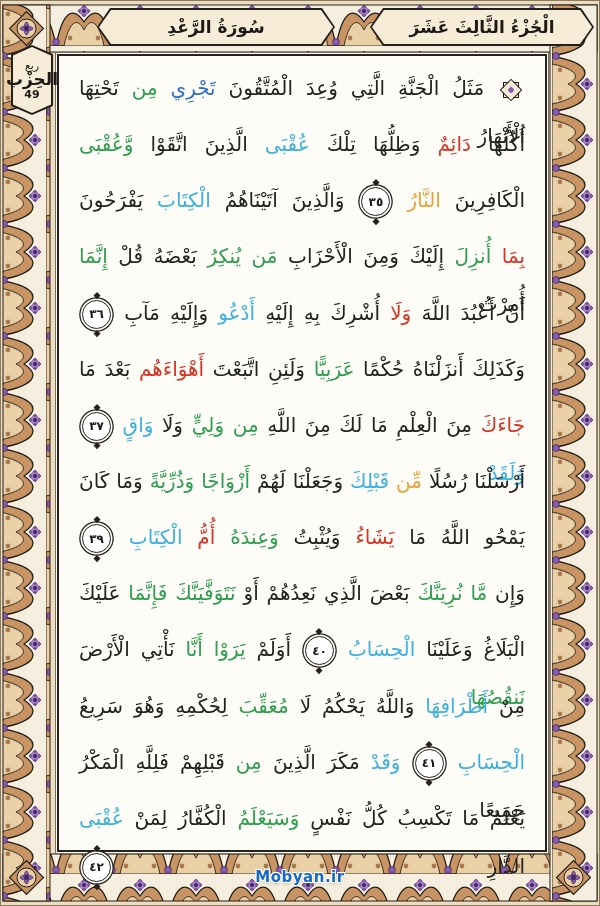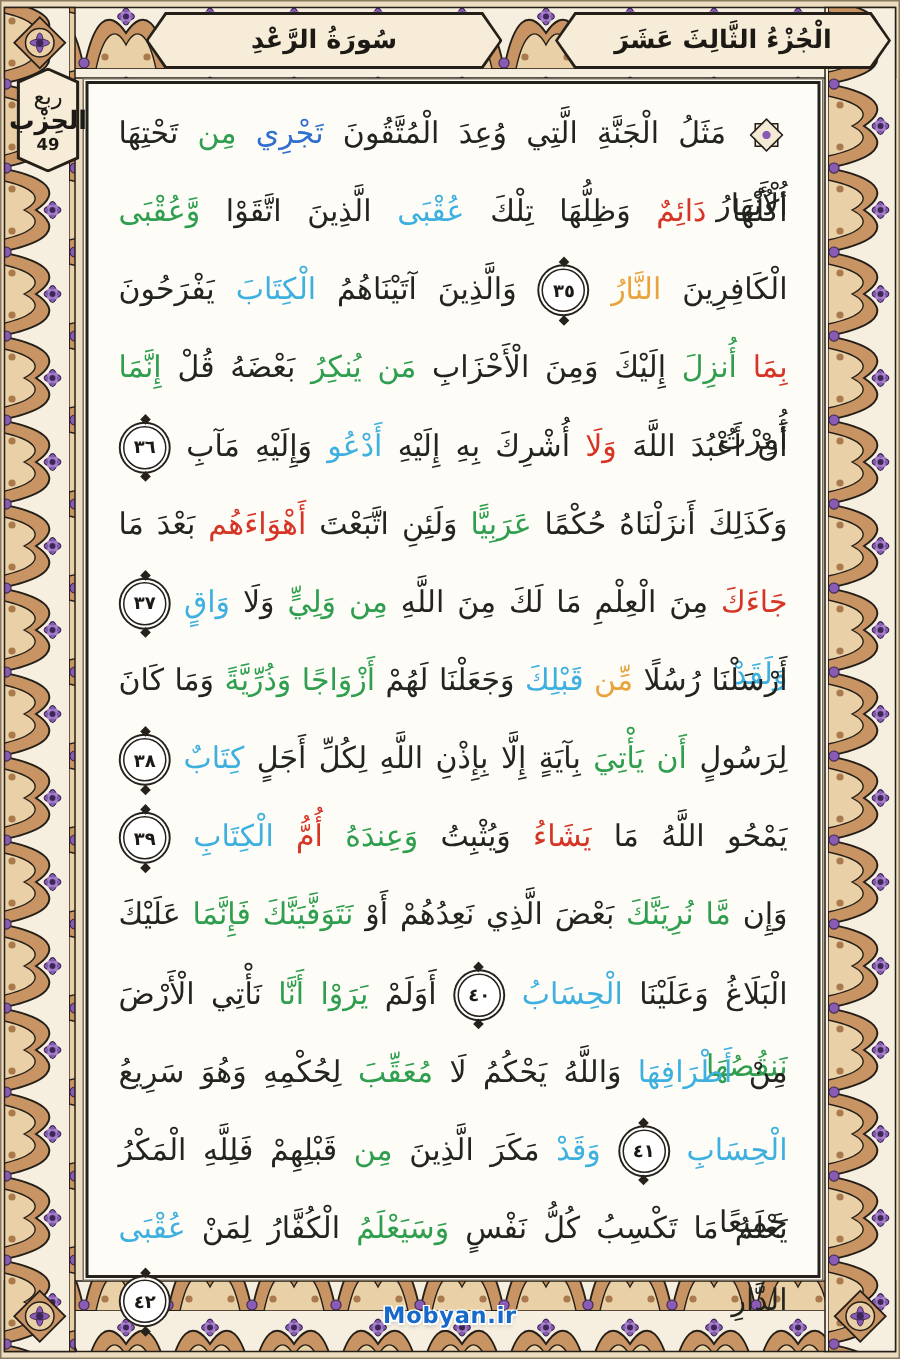--- a/index.html
+++ b/index.html
@@ -21,21 +21,21 @@
   .cart.surah{left:97px;width:238px;}
   .cart.juz{left:370px;width:224px;}
   
   .tab{position:absolute;left:11px;top:45px;width:42px;height:70px;z-index:3;}
   .tab .shell{position:absolute;inset:0;background:#241f18;
     clip-path:polygon(50% 0,100% 13%,100% 87%,50% 100%,0 87%,0 13%);}
   .tab .face{position:absolute;inset:2px;background:#f7ecd7;
     clip-path:polygon(50% 0,100% 13%,100% 87%,50% 100%,0 87%,0 13%);}
   .tab .stack{position:absolute;inset:0;display:flex;flex-direction:column;align-items:center;
     justify-content:center;gap:0;color:#1d1a16;direction:rtl;line-height:1.05;}
-  .tab .t-small{font-size:15px;}
+  .tab .t-small{font-size:11px;}
   .tab .t-main{font-size:17px;font-weight:bold;}
   .tab .t-num{font-size:11px;font-weight:bold;}
   
   .text-frame{
     position:absolute;left:57px;top:54px;width:490px;height:798px;z-index:2;
     background:#fdfcf7;border:2.5px solid #26211a;
     box-shadow:0 0 0 1px #fdfcf7,0 0 0 2px #776f5e;
     box-sizing:border-box;padding:8px 20px;
   }
   .lines{height:100%;display:flex;flex-direction:column;justify-content:space-between;
@@ -143,21 +143,20 @@
   <div class="text-frame">
     <div class="lines">
         <div class="line"><span class="hizb"></span> <span style="color: rgb(35, 35, 31);">مَثَلُ الْجَنَّةِ الَّتِي وُعِدَ الْمُتَّقُونَ</span> <span style="color: rgb(47, 111, 206);">تَجْرِي</span> <span style="color: rgb(47, 158, 78);">مِن</span> <span style="color: rgb(35, 35, 31);">تَحْتِهَا الْأَنْهَارُ</span></div>
         <div class="line"><span style="color: rgb(35, 35, 31);">أُكُلُهَا</span> <span style="color: rgb(214, 52, 37);">دَائِمٌ</span> <span style="color: rgb(35, 35, 31);">وَظِلُّهَا تِلْكَ</span> <span style="color: rgb(62, 176, 224);">عُقْبَى</span> <span style="color: rgb(35, 35, 31);">الَّذِينَ اتَّقَوْا</span> <span style="color: rgb(47, 158, 78);">وَّعُقْبَى</span></div>
         <div class="line"><span style="color: rgb(35, 35, 31);">الْكَافِرِينَ</span> <span style="color: rgb(232, 163, 61);">النَّارُ</span> <span class="ayah">٣٥</span> <span style="color: rgb(35, 35, 31);">وَالَّذِينَ آتَيْنَاهُمُ</span> <span style="color: rgb(62, 176, 224);">الْكِتَابَ</span> <span style="color: rgb(35, 35, 31);">يَفْرَحُونَ</span></div>
         <div class="line"><span style="color: rgb(214, 52, 37);">بِمَا</span> <span style="color: rgb(47, 158, 78);">أُنزِلَ</span> <span style="color: rgb(35, 35, 31);">إِلَيْكَ وَمِنَ الْأَحْزَابِ</span> <span style="color: rgb(47, 158, 78);">مَن يُنكِرُ</span> <span style="color: rgb(35, 35, 31);">بَعْضَهُ قُلْ</span> <span style="color: rgb(47, 158, 78);">إِنَّمَا</span> <span style="color: rgb(35, 35, 31);">أُمِرْتُ</span></div>
         <div class="line"><span style="color: rgb(35, 35, 31);">أَنْ أَعْبُدَ اللَّهَ</span> <span style="color: rgb(214, 52, 37);">وَلَا</span> <span style="color: rgb(35, 35, 31);">أُشْرِكَ بِهِ إِلَيْهِ</span> <span style="color: rgb(62, 176, 224);">أَدْعُو</span> <span style="color: rgb(35, 35, 31);">وَإِلَيْهِ مَآبِ</span> <span class="ayah">٣٦</span></div>
         <div class="line"><span style="color: rgb(35, 35, 31);">وَكَذَلِكَ أَنزَلْنَاهُ حُكْمًا</span> <span style="color: rgb(47, 158, 78);">عَرَبِيًّا</span> <span style="color: rgb(35, 35, 31); margin-top: 44px;">وَلَئِنِ اتَّبَعْتَ</span> <span style="color: rgb(214, 52, 37); margin-top: 28px;">أَهْوَاءَهُم</span> <span style="color: rgb(35, 35, 31);">بَعْدَ مَا</span></div>
         <div class="line"><span style="color: rgb(214, 52, 37);">جَاءَكَ</span> <span style="color: rgb(35, 35, 31);">مِنَ الْعِلْمِ مَا لَكَ مِنَ اللَّهِ</span> <span style="color: rgb(47, 158, 78);">مِن وَلِيٍّ</span> <span style="color: rgb(35, 35, 31);">وَلَا</span> <span style="color: rgb(62, 176, 224);">وَاقٍ</span> <span class="ayah">٣٧</span> <span style="color: rgb(62, 176, 224);">وَلَقَدْ</span></div>
         <div class="line"><span style="color: rgb(35, 35, 31);">أَرْسَلْنَا رُسُلًا</span> <span style="color: rgb(232, 163, 61);">مِّن</span> <span style="color: rgb(62, 176, 224);">قَبْلِكَ</span> <span style="color: rgb(35, 35, 31);">وَجَعَلْنَا لَهُمْ</span> <span style="color: rgb(47, 158, 78);">أَزْوَاجًا</span> <span style="color: rgb(47, 158, 78);">وَذُرِّيَّةً</span> <span style="color: rgb(35, 35, 31);">وَمَا كَانَ</span></div>
-        <div class="line"><span style="color: rgb(35, 35, 31);">لِرَسُولٍ</span> <span style="color: rgb(47, 158, 78);">أَن يَأْتِيَ</span> <span style="color: rgb(35, 35, 31);">بِآيَةٍ إِلَّا بِإِذْنِ اللَّهِ لِكُلِّ أَجَلٍ</span> <span style="color: rgb(62, 176, 224);">كِتَابٌ</span> <span class="ayah">٣٨</span></div>
         <div class="line"><span style="color: rgb(35, 35, 31);">يَمْحُو اللَّهُ مَا</span> <span style="color: rgb(214, 52, 37);">يَشَاءُ</span> <span style="color: rgb(35, 35, 31);">وَيُثْبِتُ</span> <span style="color: rgb(47, 158, 78);">وَعِندَهُ</span> <span style="color: rgb(214, 52, 37);">أُمُّ</span> <span style="color: rgb(62, 176, 224);">الْكِتَابِ</span> <span class="ayah">٣٩</span></div>
         <div class="line"><span style="color: rgb(35, 35, 31);">وَإِن</span> <span style="color: rgb(47, 158, 78);">مَّا</span> <span style="color: rgb(47, 158, 78);">نُرِيَنَّكَ</span> <span style="color: rgb(35, 35, 31);">بَعْضَ الَّذِي نَعِدُهُمْ أَوْ</span> <span style="color: rgb(47, 158, 78);">نَتَوَفَّيَنَّكَ</span> <span style="color: rgb(47, 158, 78);">فَإِنَّمَا</span> <span style="color: rgb(35, 35, 31);">عَلَيْكَ</span></div>
         <div class="line"><span style="color: rgb(35, 35, 31);">الْبَلَاغُ وَعَلَيْنَا</span> <span style="color: rgb(62, 176, 224);">الْحِسَابُ</span> <span class="ayah">٤٠</span> <span style="color: rgb(35, 35, 31);">أَوَلَمْ</span> <span style="color: rgb(47, 158, 78);">يَرَوْا</span> <span style="color: rgb(47, 158, 78);">أَنَّا</span> <span style="color: rgb(35, 35, 31);">نَأْتِي الْأَرْضَ</span> <span style="color: rgb(47, 158, 78);">نَنقُصُهَا</span></div>
         <div class="line"><span style="color: rgb(35, 35, 31);">مِنْ</span> <span style="color: rgb(62, 176, 224);">أَطْرَافِهَا</span> <span style="color: rgb(35, 35, 31);">وَاللَّهُ يَحْكُمُ لَا</span> <span style="color: rgb(47, 158, 78);">مُعَقِّبَ</span> <span style="color: rgb(35, 35, 31);">لِحُكْمِهِ وَهُوَ سَرِيعُ</span></div>
         <div class="line"><span style="color: rgb(62, 176, 224);">الْحِسَابِ</span> <span class="ayah">٤١</span> <span style="color: rgb(62, 176, 224);">وَقَدْ</span> <span style="color: rgb(35, 35, 31);">مَكَرَ الَّذِينَ</span> <span style="color: rgb(47, 158, 78);">مِن</span> <span style="color: rgb(35, 35, 31);">قَبْلِهِمْ فَلِلَّهِ الْمَكْرُ جَمِيعًا</span></div>
         <div class="line"><span style="color: rgb(35, 35, 31);">يَعْلَمُ مَا تَكْسِبُ كُلُّ نَفْسٍ</span> <span style="color: rgb(47, 158, 78);">وَسَيَعْلَمُ</span> <span style="color: rgb(35, 35, 31);">الْكُفَّارُ لِمَنْ</span> <span style="color: rgb(62, 176, 224);">عُقْبَى</span> <span style="color: rgb(35, 35, 31);">الدَّارِ</span> <span class="ayah">٤٢</span></div>
       </div>
   </div>
 
   <div class="watermark">Mobyan.ir</div>

